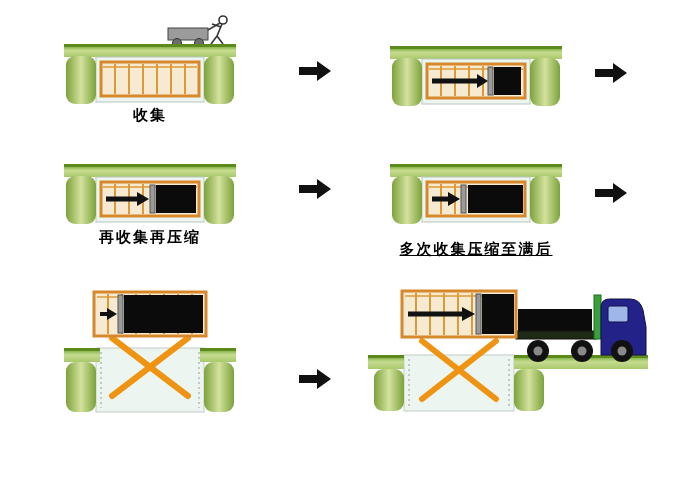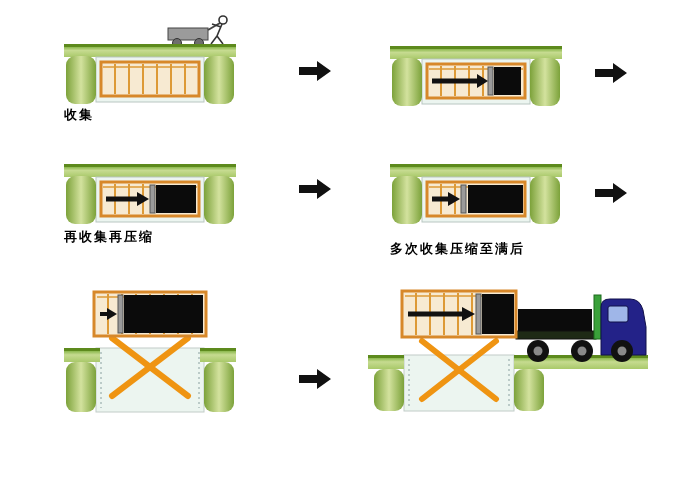--- a/index.html
+++ b/index.html
@@ -3,21 +3,21 @@
 <meta charset="utf-8">
 <style>
   html,body{margin:0;padding:0;background:#fff;}
   #canvas{
     position:relative;width:691px;height:478px;background:#fff;overflow:hidden;
     font-family:"Liberation Sans","DejaVu Sans",sans-serif;
   }
   .panel{position:absolute;}
   .panel svg{display:block;}
   .step-label{
-    position:absolute;text-align:left;font-weight:bold;font-size:13px;color:#000;
+    position:absolute;text-align:center;font-weight:bold;font-size:15px;color:#000;
     letter-spacing:2px;font-family:"Liberation Serif","DejaVu Serif",serif;
   }
   .flow-arrow{position:absolute;}
 </style>
 </head>
 <body>
 
 <div id="canvas">
 
   
@@ -209,21 +209,21 @@
       </g>
       <g>
         <rect x="71" y="21" width="5" height="28" fill="#9a9a9a" stroke="#555"></rect>
       </g>
       <g>
         <line x1="42" y1="35" x2="59" y2="35" stroke="#111" stroke-width="5"></line>
         <polygon points="58,28 70,35 58,42" fill="#111"></polygon>
       </g>
     </svg>
   </div>
-  <div class="step-label" style="left:390px;top:240px;width:172px;">多次收集压缩至满后</div>
+  <div class="step-label" style="left:390px;top:240px;width:172px;text-decoration:underline;">多次收集压缩至满后</div>
 
   
   <div class="flow-arrow" style="left:594px;top:182px;">
     <svg width="34" height="22" viewBox="0 0 34 22">
         <polygon points="1,7 19,7 19,1 33,11 19,21 19,15 1,15" fill="#111"></polygon>
       </svg>
   </div>
 
   
   <div class="panel" style="left:64px;top:288px;">

